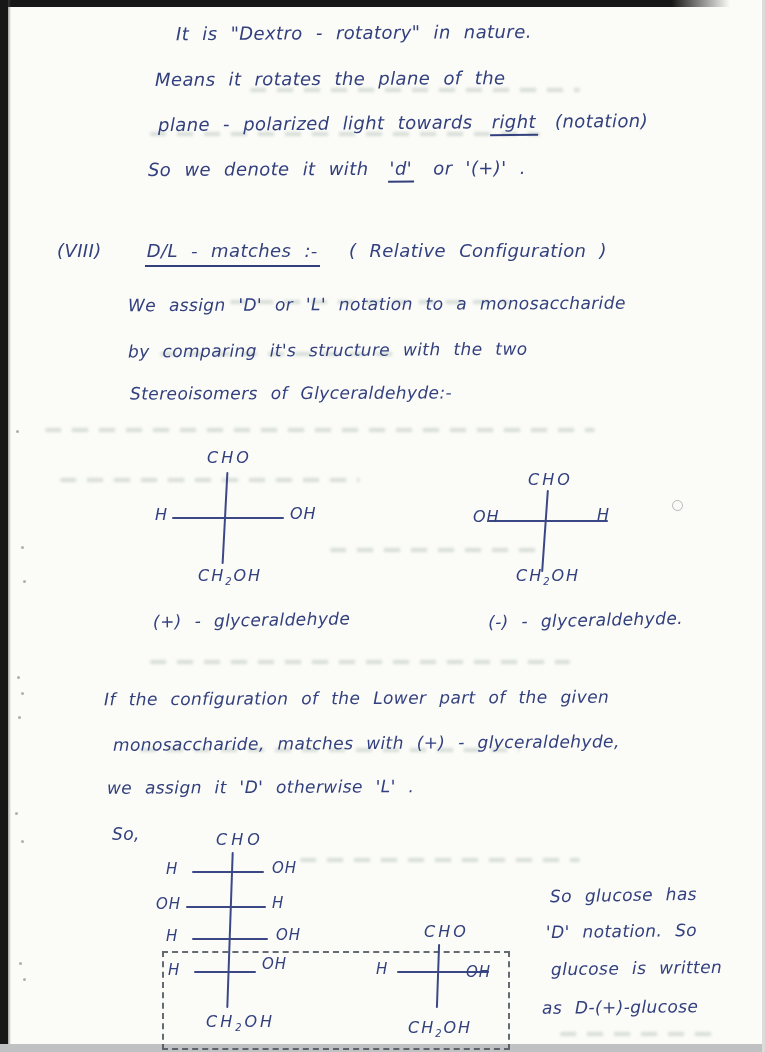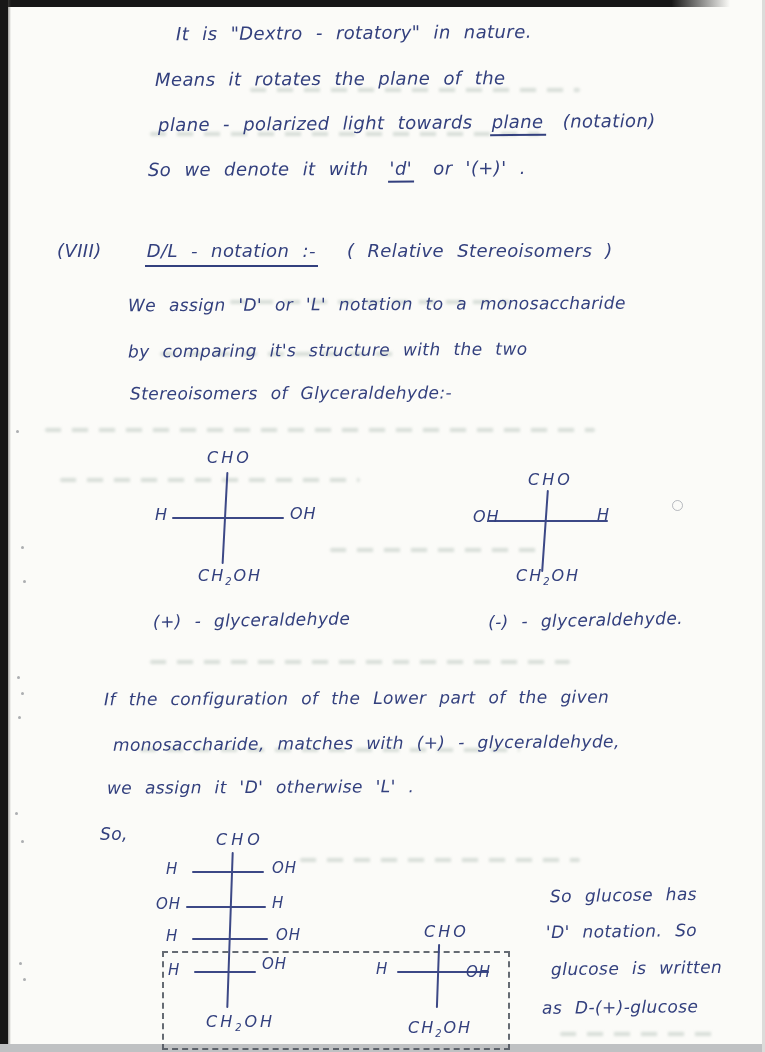--- a/index.html
+++ b/index.html
@@ -70,29 +70,29 @@
   <div class="dot" style="left:21px;top:692px;"></div>
   <div class="dot" style="left:18px;top:716px;"></div>
   <div class="dot" style="left:15px;top:812px;"></div>
   <div class="dot" style="left:21px;top:840px;"></div>
   <div class="dot" style="left:19px;top:962px;"></div>
   <div class="dot" style="left:23px;top:978px;"></div>
 
   <div class="hw sz18" style="left:176px;top:22px;transform:rotate(-.4deg);">It is  "Dextro - rotatory"  in nature.</div>
   <div class="hw sz18" style="left:155px;top:68px;transform:rotate(-.3deg);">Means  it  rotates  the  plane  of  the</div>
   <div class="hw sz18" style="left:158px;top:112px;transform:rotate(-.5deg);"><span>plane - polarized   light   towards</span>
-    <span class="u" style="margin:0 4px;">plane</span>
+    <span class="u" style="margin:0 4px;">right</span>
     <span>(notation)</span></div>
   <div class="hw sz18" style="left:148px;top:158px;transform:rotate(-.3deg);"><span>So we  denote it  with</span>
     <span class="u" style="margin:0 6px;">'d'</span>
     <span>or   '(+)' .</span></div>
 
   <div class="hw sz18" style="left:57px;top:240px;"><span>(VIII)</span>
-    <span class="u" style="margin-left:30px;padding-bottom:4px;">D/L - notation :-</span>
-    <span style="margin-left:16px;">( Relative Stereoisomers )</span></div>
+    <span class="u" style="margin-left:30px;padding-bottom:4px;">D/L - matches :-</span>
+    <span style="margin-left:16px;">( Relative Configuration )</span></div>
 
   <div class="hw sz17" style="left:128px;top:294px;transform:rotate(-.3deg);">We assign  'D'  or 'L'  notation  to a  monosaccharide</div>
   <div class="hw sz17" style="left:128px;top:340px;transform:rotate(-.4deg);">by  comparing  it's  structure  with  the  two</div>
   <div class="hw sz17" style="left:130px;top:383px;transform:rotate(-.2deg);">Stereoisomers  of    Glyceraldehyde:-</div>
 
   <div>
     <div class="flabel sz16" style="left:207px;top:448px;letter-spacing:3px;">CHO</div>
     <div class="vline" style="left:224px;top:472px;height:92px;transform:rotate(3deg);"></div>
     <div class="hline" style="left:172px;top:517px;width:112px;"></div>
     <div class="flabel sz16" style="left:155px;top:505px;">H</div>
@@ -110,21 +110,21 @@
     <div class="flabel sz16" style="left:516px;top:566px;letter-spacing:2px;"><span>CH</span><sub>2</sub><span>OH</span></div>
     <div class="hw sz17" style="left:488px;top:610px;transform:rotate(-1.2deg);">(-) - glyceraldehyde.</div>
   </div>
 
   <div class="ring" style="left:672px;top:500px;width:9px;height:9px;"></div>
 
   <div class="hw sz17" style="left:104px;top:688px;transform:rotate(-.3deg);">If the  configuration  of  the  Lower  part of  the  given</div>
   <div class="hw sz17" style="left:113px;top:733px;transform:rotate(-.4deg);">monosaccharide,  matches  with  (+)  - glyceraldehyde,</div>
   <div class="hw sz17" style="left:107px;top:777px;transform:rotate(-.3deg);">we  assign  it  'D'  otherwise  'L' .</div>
 
-  <div class="hw sz17" style="left:100px;top:824px;">So,</div>
+  <div class="hw sz17" style="left:112px;top:824px;">So,</div>
 
   <div>
     <div class="flabel sz16" style="left:216px;top:830px;letter-spacing:4px;">CHO</div>
     <div class="vline" style="left:229px;top:852px;height:156px;transform:rotate(2deg);"></div>
 
     <div class="hline" style="left:192px;top:871px;width:72px;"></div>
     <div class="flabel sz15" style="left:166px;top:860px;">H</div>
     <div class="flabel sz15" style="left:272px;top:859px;">OH</div>
 
     <div class="hline" style="left:186px;top:906px;width:80px;"></div>

